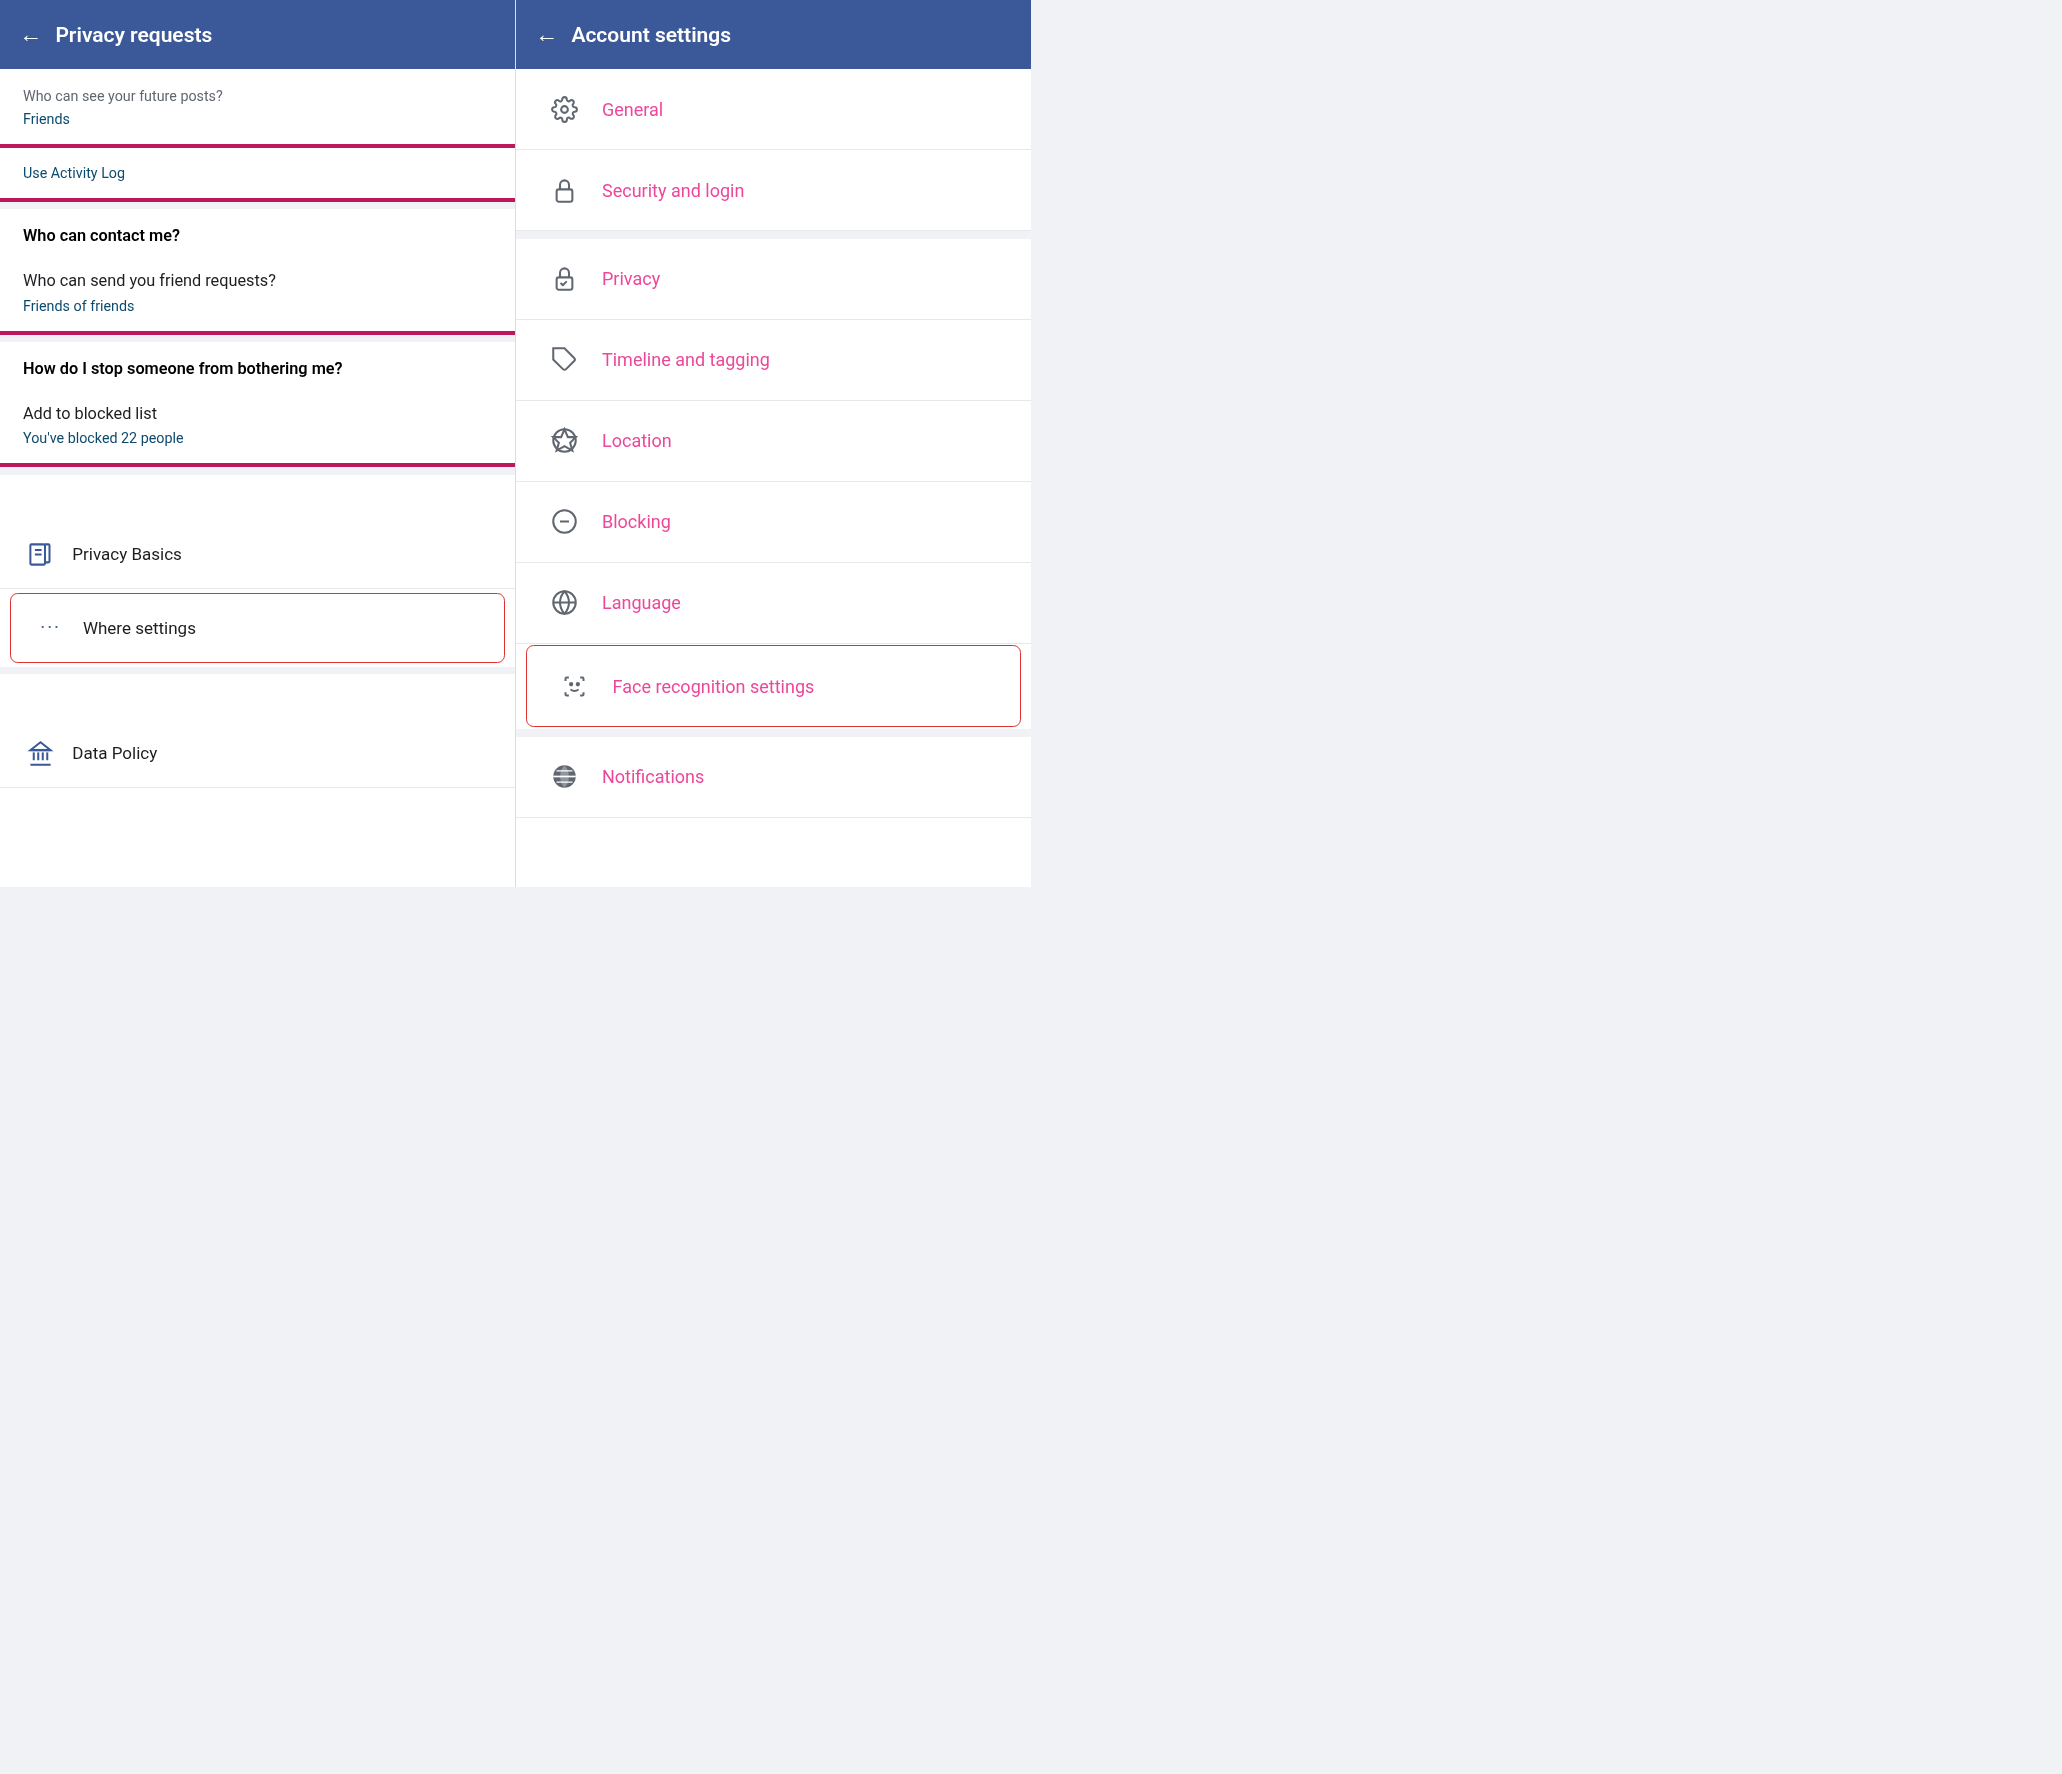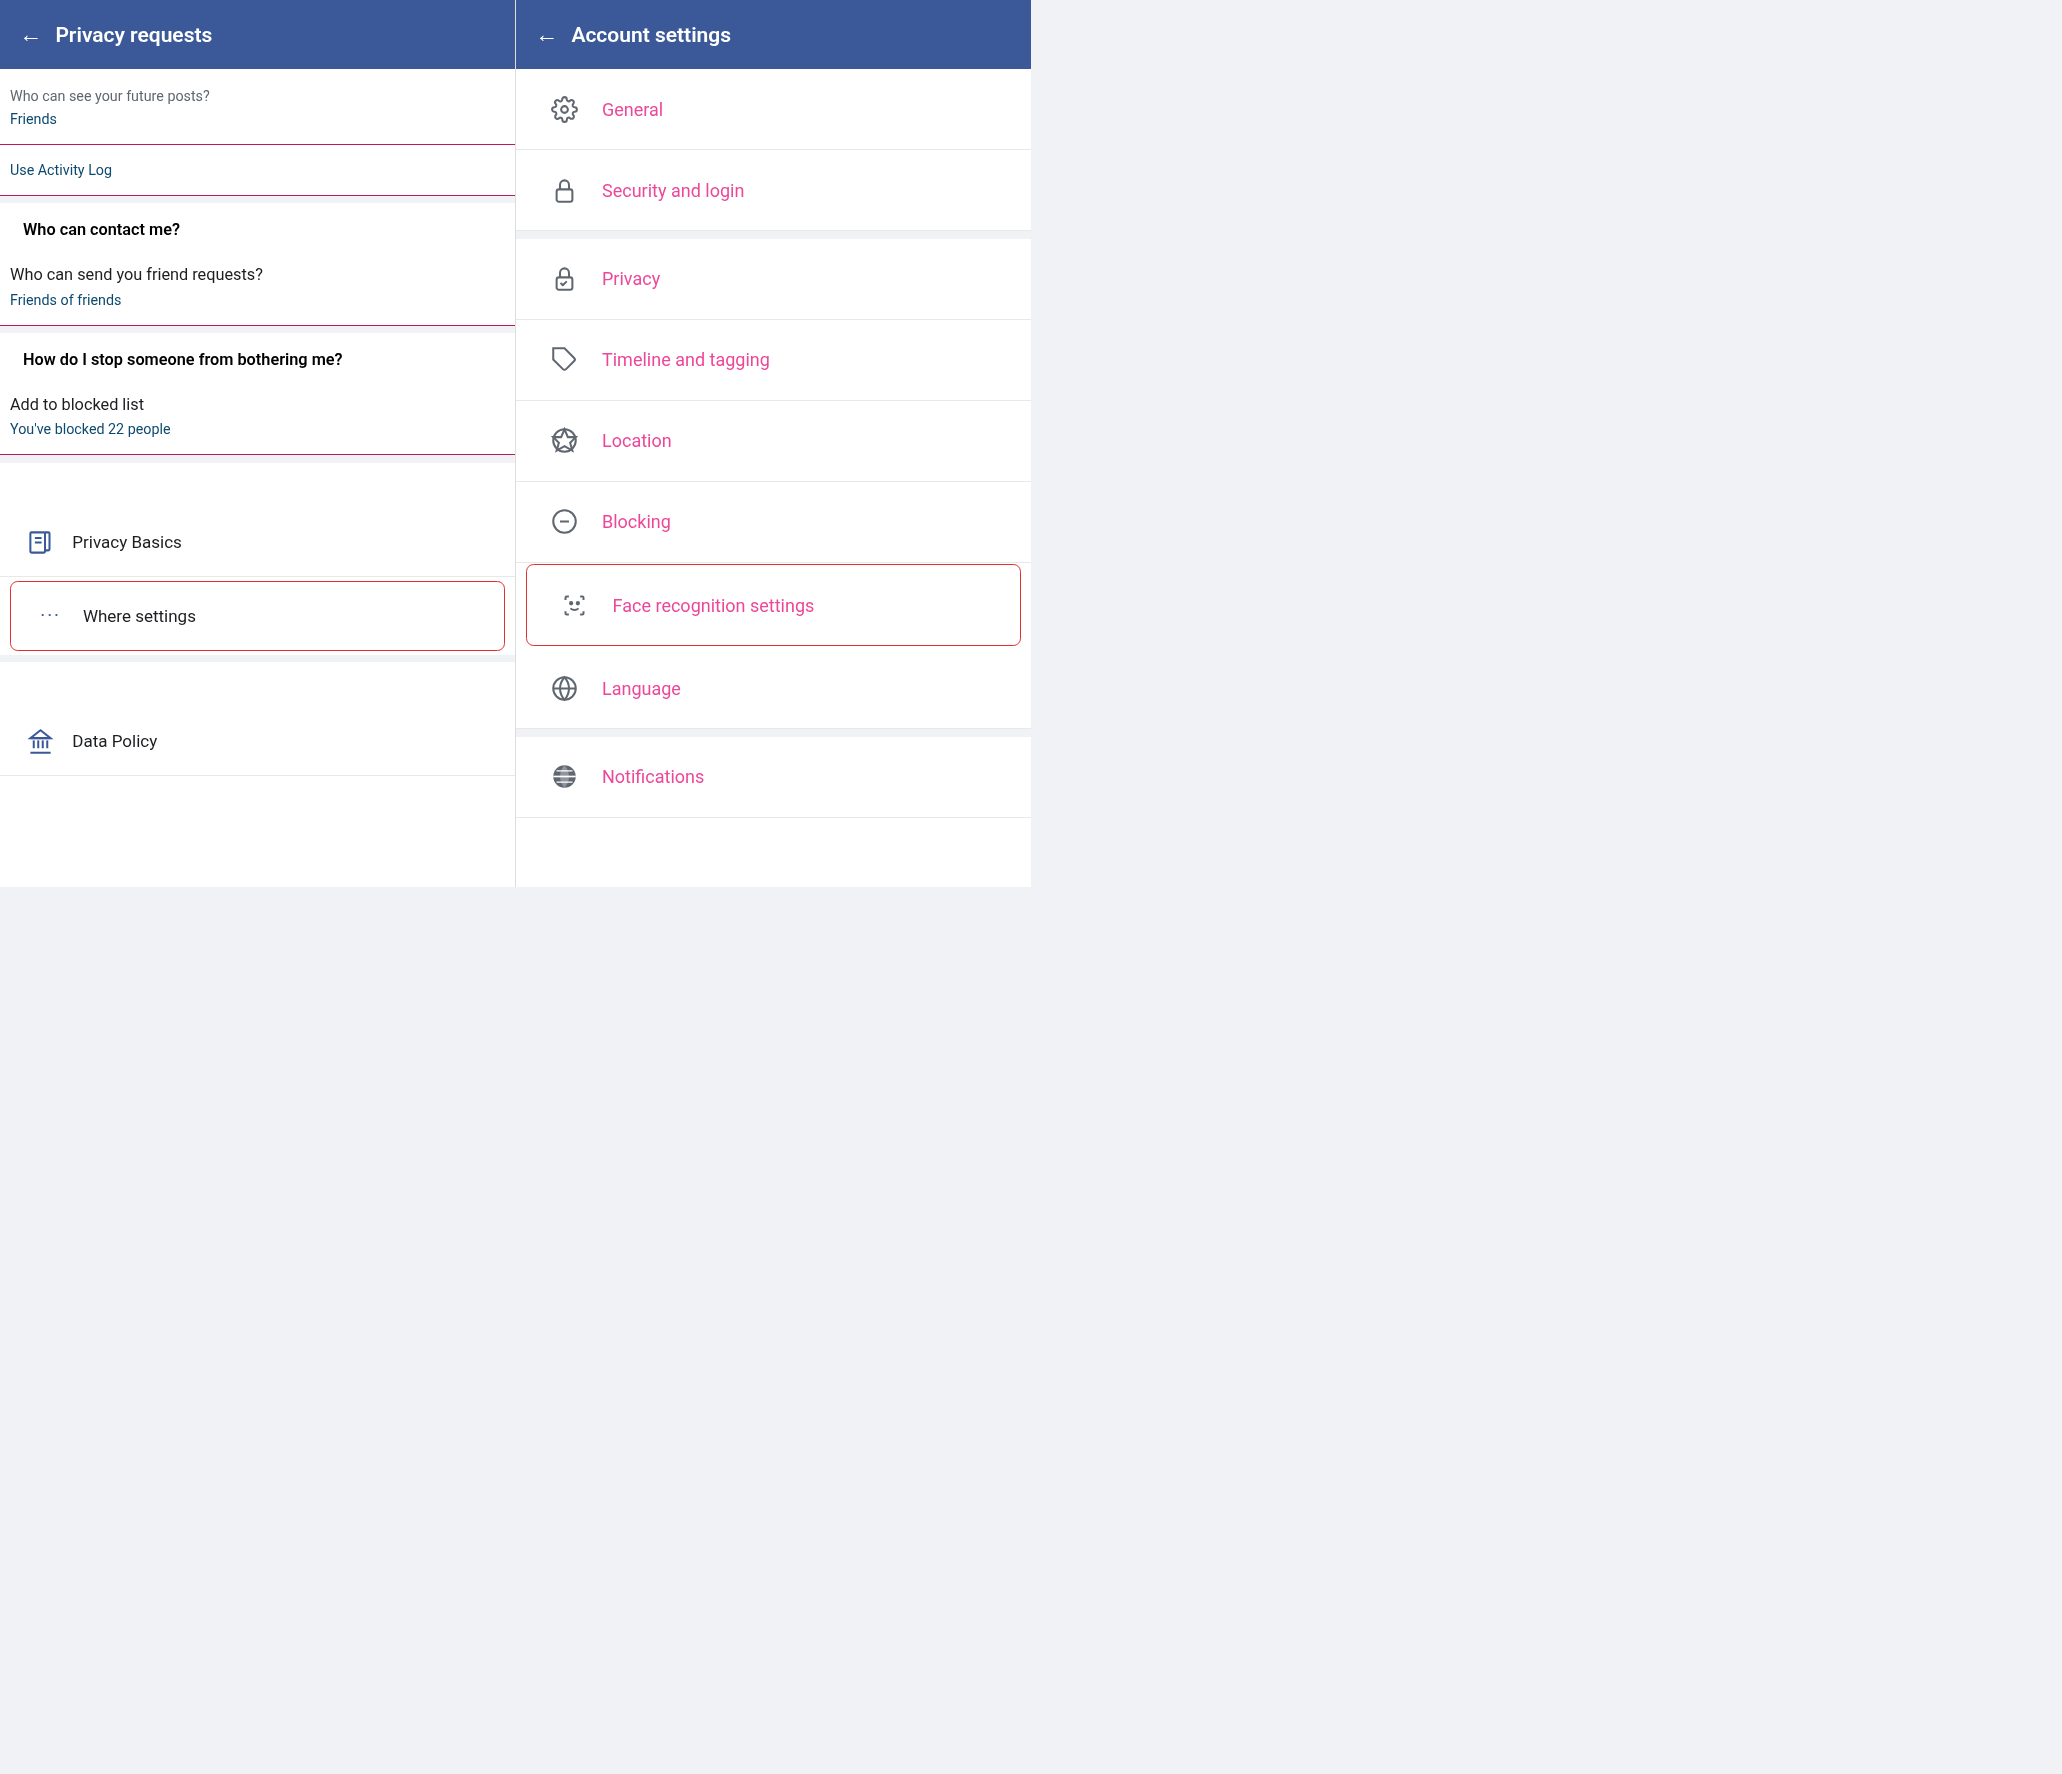--- a/index.html
+++ b/index.html
@@ -52,22 +52,22 @@
     }
 
     
     .left-content {
       padding: 0;
       overflow-y: auto;
       flex: 1;
     }
 
     .section-item {
-      padding: 17px 10px;
-      border-bottom: 1px solid #be185d;
+      padding: 17px 23px;
+      border-bottom: 4px solid #be185d;
     }
 
     .section-item .question {
       font-size: 16.3px;
       color: #1c1e21;
       line-height: 1.4;
       margin-bottom: 4.8px;
     }
 
     .section-item .answer {
@@ -311,46 +311,46 @@
     <div class="right-menu-item">
       <div class="item-icon">
         <svg viewBox="0 0 24 24" fill="none" stroke="#606770" stroke-width="1.8">
           <circle cx="12" cy="12" r="10"></circle>
           <line x1="8" y1="12" x2="16" y2="12"></line>
         </svg>
       </div>
       <span class="item-text">Blocking</span>
     </div>
 
+    <div class="right-menu-item">
+      <div class="item-icon">
+        <svg viewBox="0 0 24 24" fill="none" stroke="#606770" stroke-width="1.8">
+          <circle cx="12" cy="12" r="10"></circle>
+          <line x1="2" y1="12" x2="22" y2="12"></line>
+          <path d="M12 2a15.3 15.3 0 0 1 4 10 15.3 15.3 0 0 1-4 10 15.3 15.3 0 0 1-4-10 15.3 15.3 0 0 1 4-10z"></path>
+        </svg>
+      </div>
+      <span class="item-text">Language</span>
+    </div>
+
     <div class="right-menu-item face-recognition-box">
       <div class="item-icon">
         <svg viewBox="0 0 24 24" fill="none" stroke="#606770" stroke-width="1.8">
           <path d="M4 7V5a1 1 0 0 1 1-1h2"></path>
           <path d="M17 4h2a1 1 0 0 1 1 1v2"></path>
           <path d="M20 17v2a1 1 0 0 1-1 1h-2"></path>
           <path d="M7 20H5a1 1 0 0 1-1-1v-2"></path>
           <circle cx="9" cy="10" r="1" fill="#606770"></circle>
           <circle cx="15" cy="10" r="1" fill="#606770"></circle>
           <path d="M9 15c.67.67 1.33 1 3 1s2.33-.33 3-1" stroke-linecap="round"></path>
         </svg>
       </div>
       <span class="item-text">Face recognition settings</span>
     </div>
 
-    <div class="right-menu-item">
-      <div class="item-icon">
-        <svg viewBox="0 0 24 24" fill="none" stroke="#606770" stroke-width="1.8">
-          <circle cx="12" cy="12" r="10"></circle>
-          <line x1="2" y1="12" x2="22" y2="12"></line>
-          <path d="M12 2a15.3 15.3 0 0 1 4 10 15.3 15.3 0 0 1-4 10 15.3 15.3 0 0 1-4-10 15.3 15.3 0 0 1 4-10z"></path>
-        </svg>
-      </div>
-      <span class="item-text">Language</span>
-    </div>
-
     <div class="divider"></div>
 
     <div class="right-menu-item">
       <div class="item-icon">
         <svg viewBox="0 0 24 24" fill="#606770" stroke="none">
           <circle cx="12" cy="12" r="10"></circle>
           <path d="M12 2a15.3 15.3 0 0 1 4 10 15.3 15.3 0 0 1-4 10 15.3 15.3 0 0 1-4-10 15.3 15.3 0 0 1 4-10z" fill="#fff" opacity="0.3"></path>
           <line x1="2" y1="12" x2="22" y2="12" stroke="#fff" stroke-width="1.5"></line>
           <path d="M4.9 7h14.2M4.9 17h14.2" stroke="#fff" stroke-width="1.2"></path>
         </svg>

